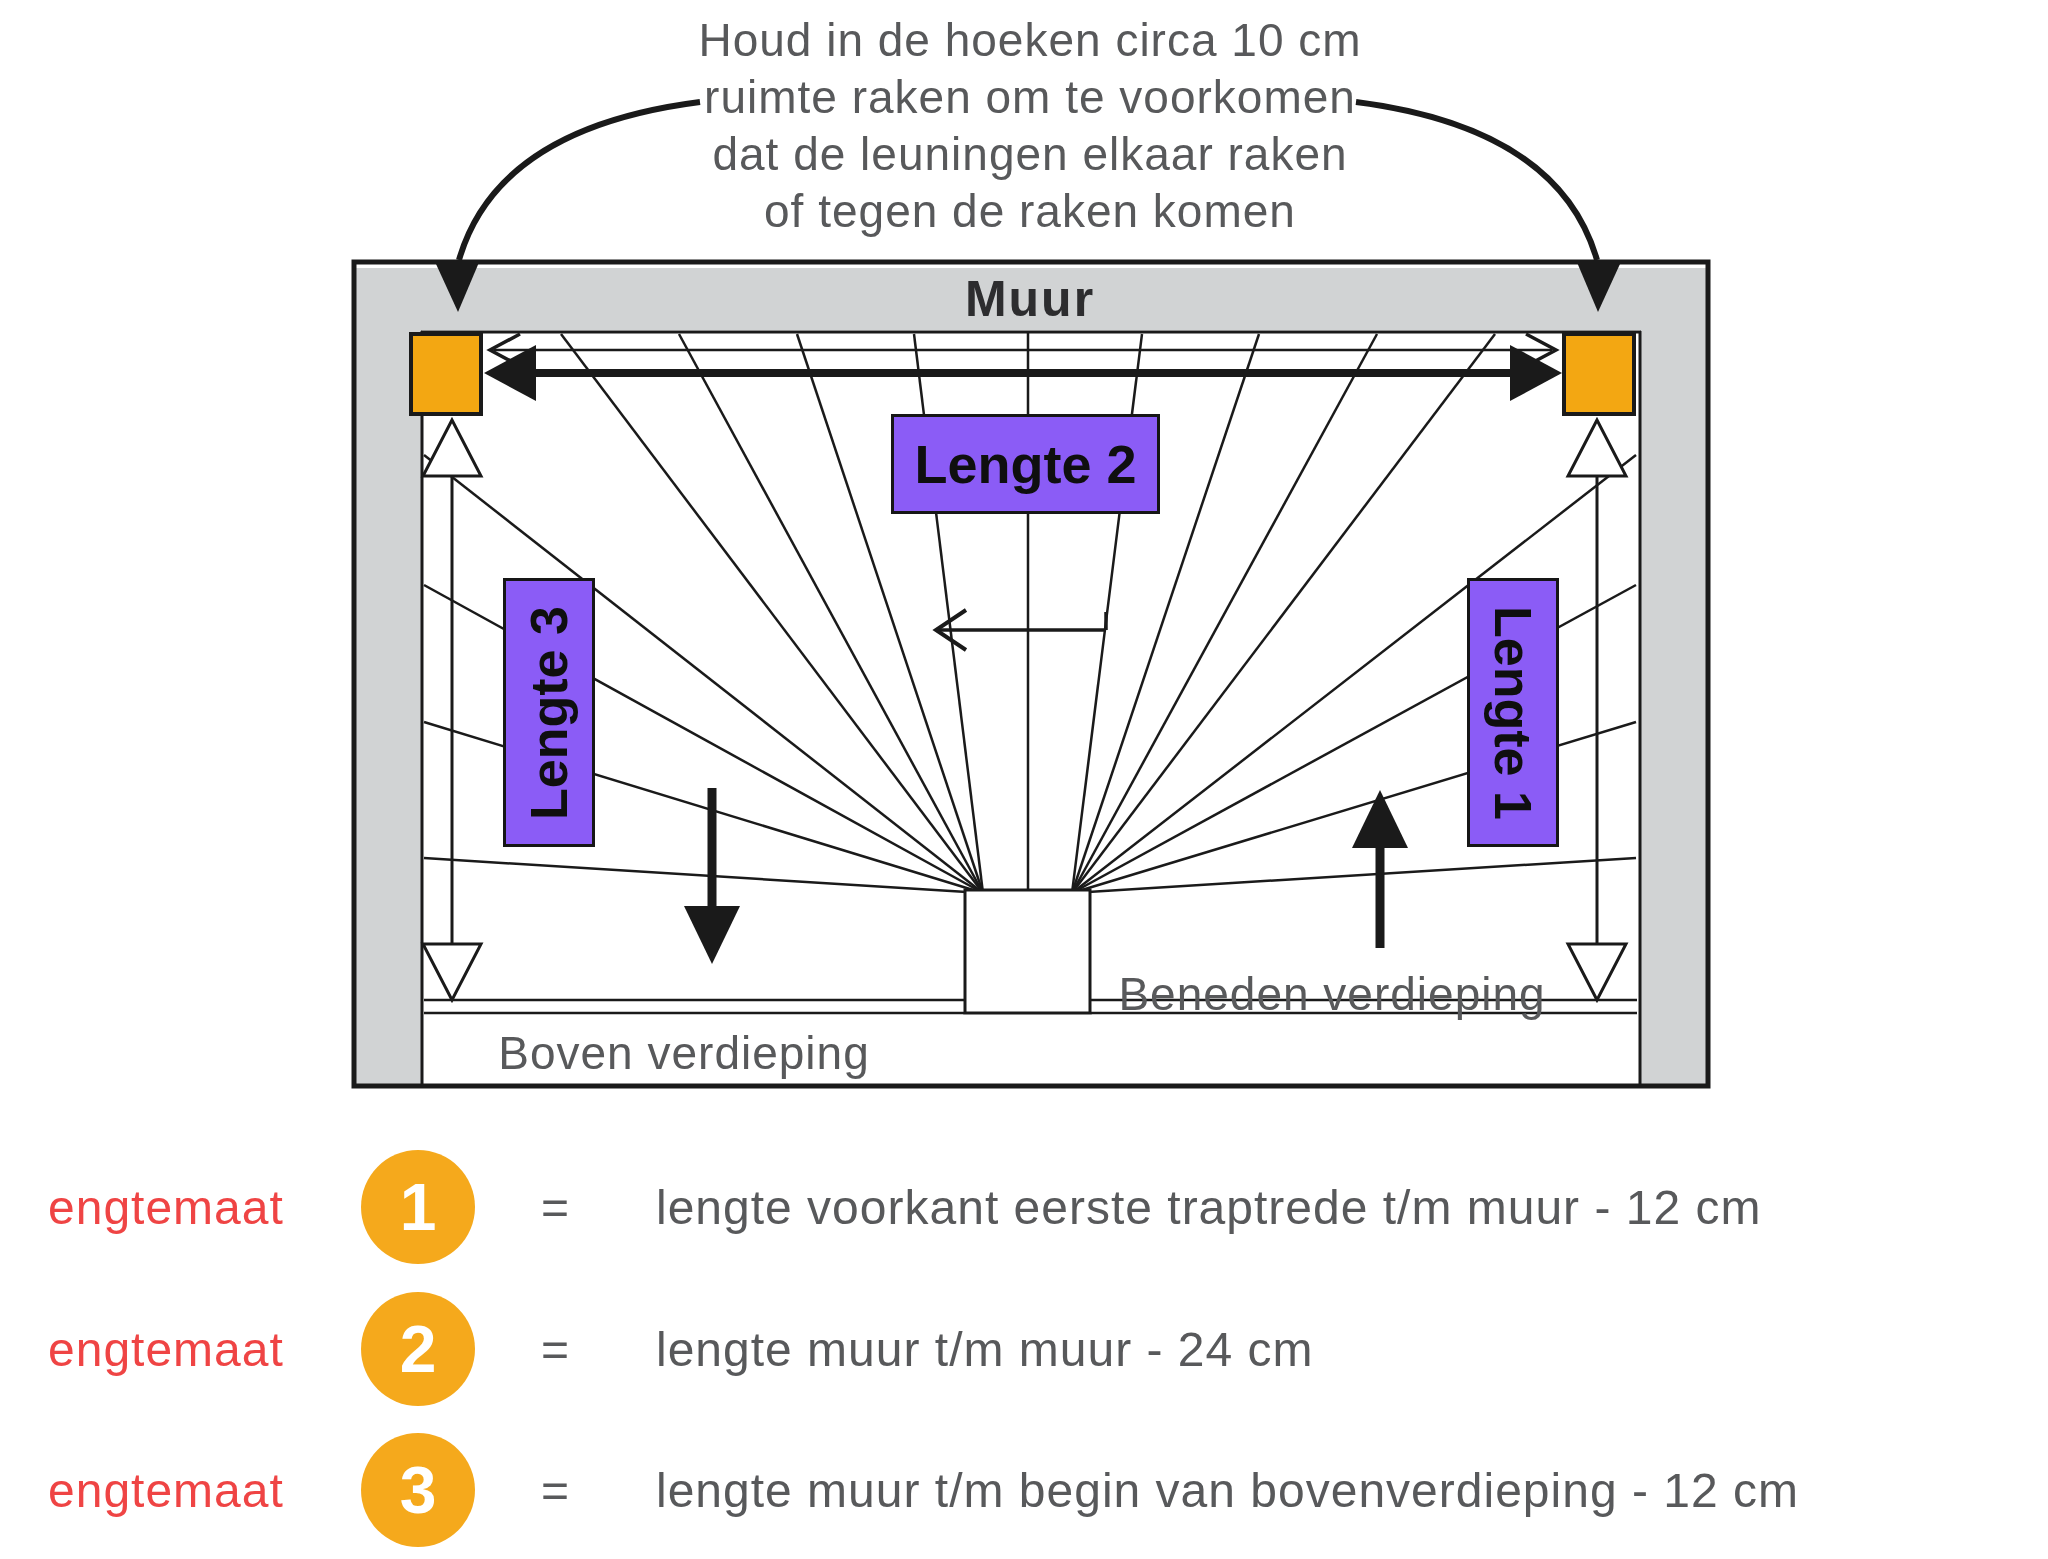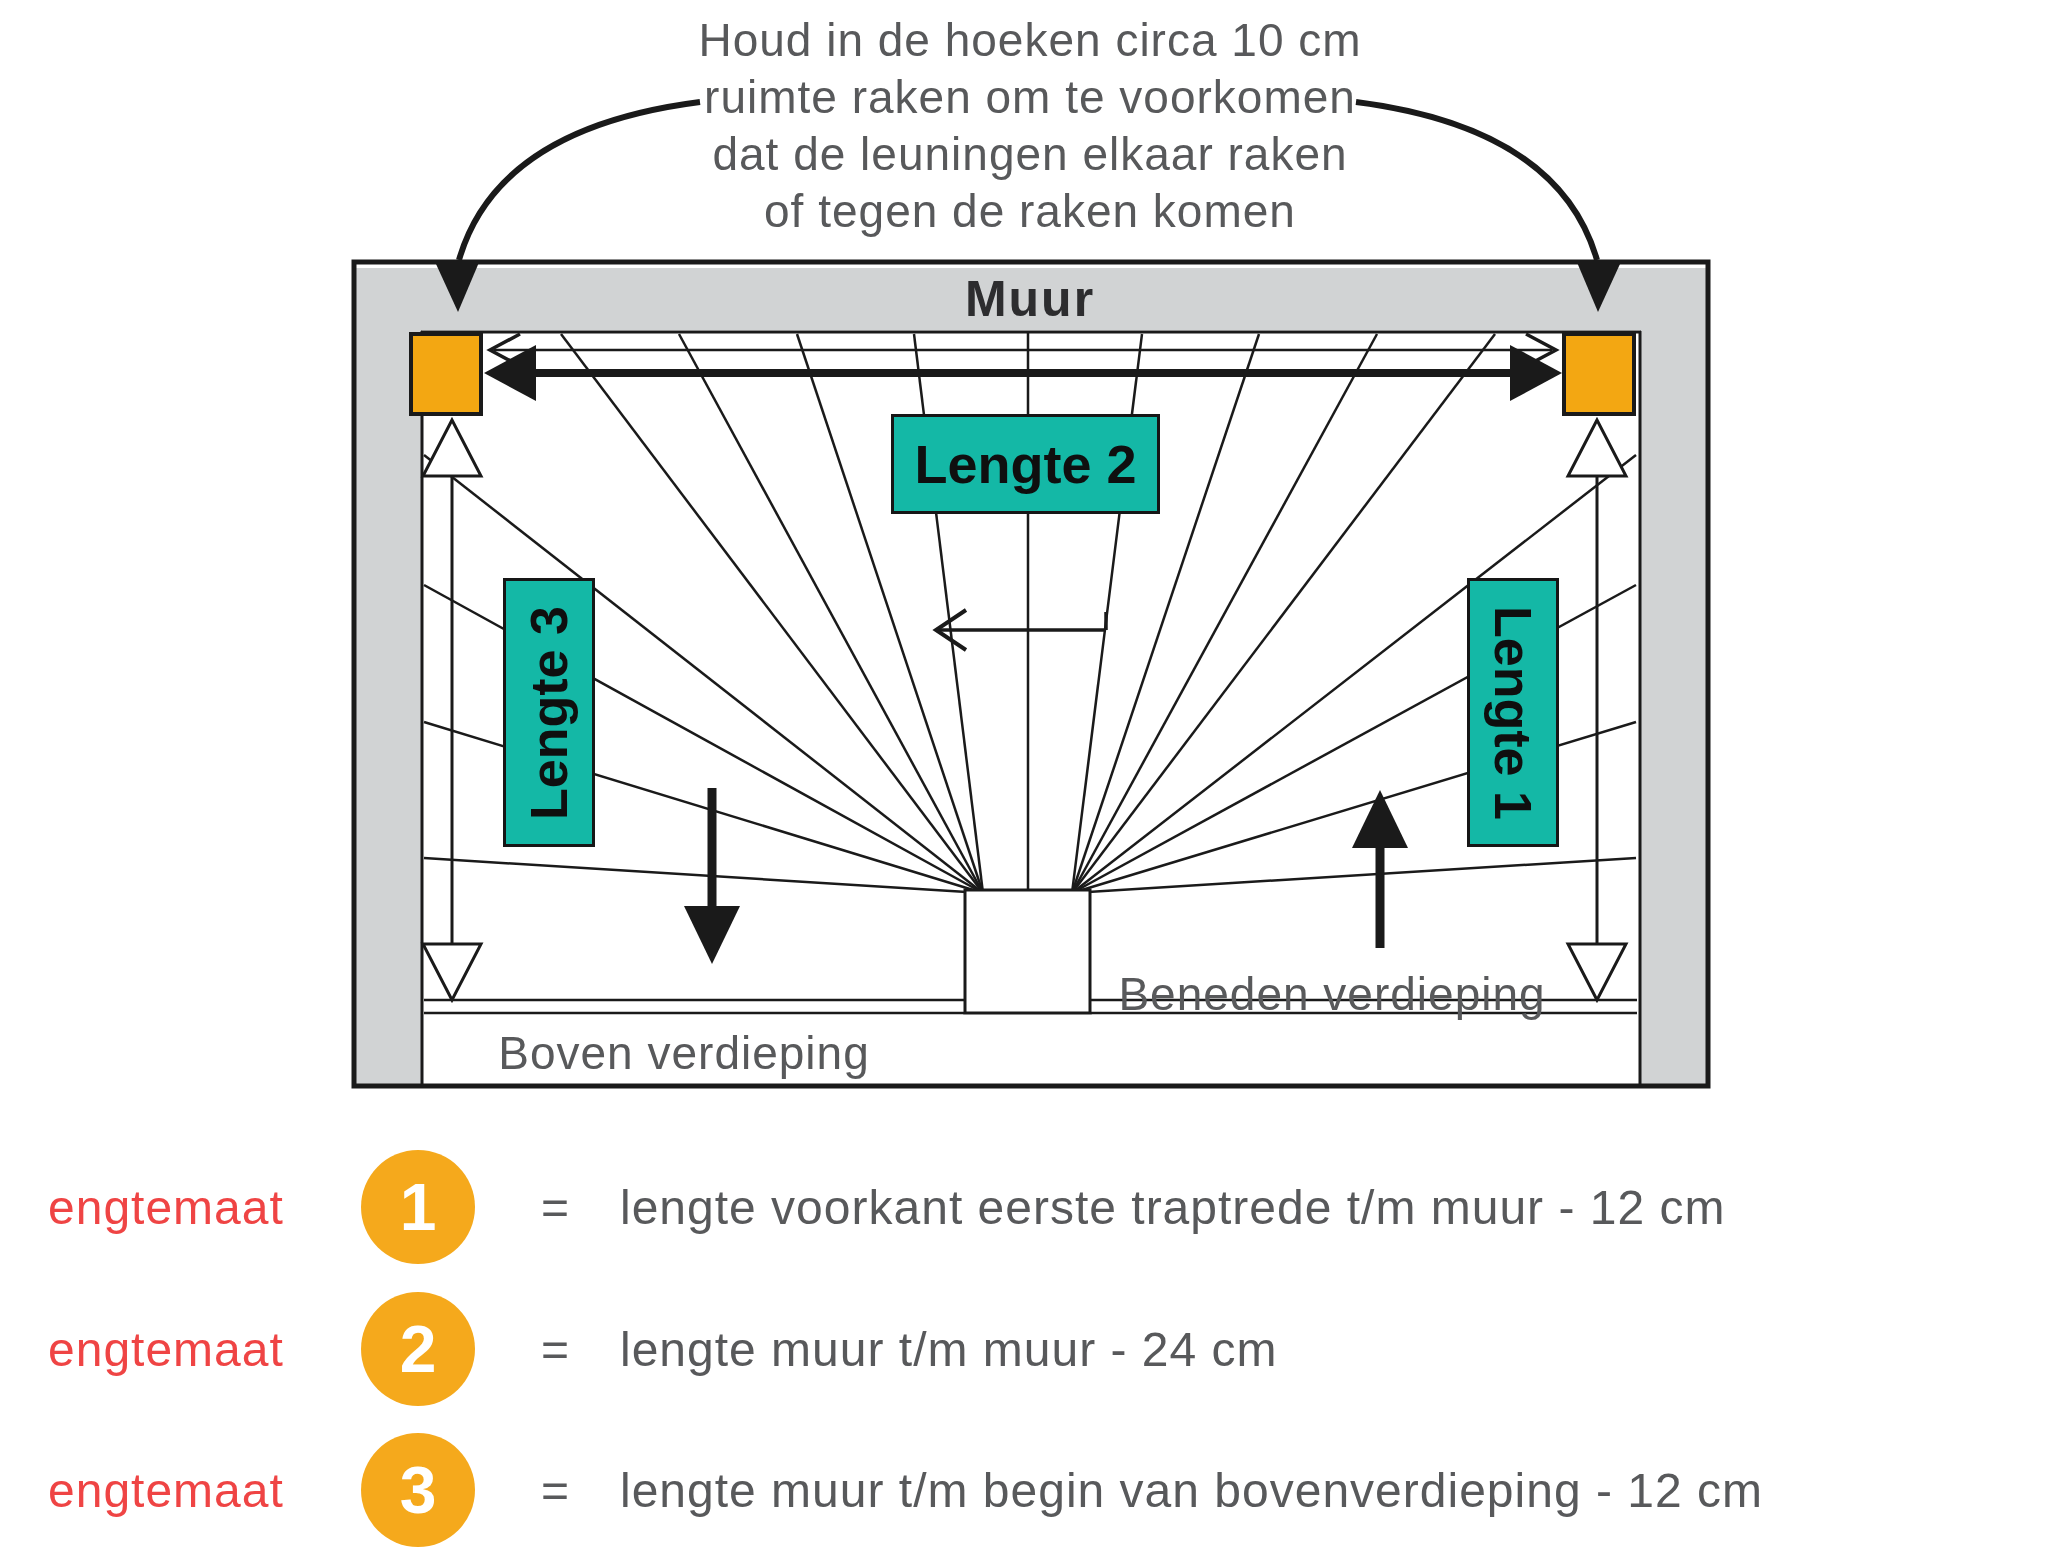--- a/index.html
+++ b/index.html
@@ -18,21 +18,21 @@
   }
 
   
   .muur-label{
     left:1030px;top:299px;transform:translate(-50%,-50%);
     font-size:50px;letter-spacing:2px;color:#2d2d2f;white-space:nowrap;font-weight:bold;
   }
 
   
   .len-box{
-    background:#14b8a6;border:3px solid #161616;
+    background:#8b5cf6;border:3px solid #161616;
     display:flex;align-items:center;justify-content:center;
     font-weight:bold;color:#0f0f0f;white-space:nowrap;
   }
   .len2{left:891px;top:414px;width:263px;height:94px;font-size:54px;}
   .len3{left:503px;top:578px;width:86px;height:263px;font-size:52px;}
   .len1{left:1467px;top:578px;width:86px;height:263px;font-size:52px;}
   .rot-ccw{transform:rotate(-90deg);}
   .rot-cw{transform:rotate(90deg);}
 
   
@@ -52,21 +52,21 @@
   .legend-circle{
     position:absolute;left:361px;top:0;width:114px;height:114px;border-radius:50%;
     background:#f5a91c;display:flex;align-items:center;justify-content:center;
     color:#ffffff;font-weight:bold;font-size:66px;
   }
   .legend-eq{
     position:absolute;left:518px;top:50%;transform:translateY(-50%);width:74px;text-align:center;
     font-size:48px;color:#58595b;
   }
   .legend-desc{
-    position:absolute;left:620px;top:50%;transform:translateY(-50%);
+    position:absolute;left:656px;top:50%;transform:translateY(-50%);
     font-size:48px;letter-spacing:1px;color:#58595b;white-space:nowrap;
   }
 </style>
 </head>
 <body>
 
 <div class="page">
 
   <svg class="diagram" viewBox="0 0 2048 1559" xmlns="http://www.w3.org/2000/svg">
 

